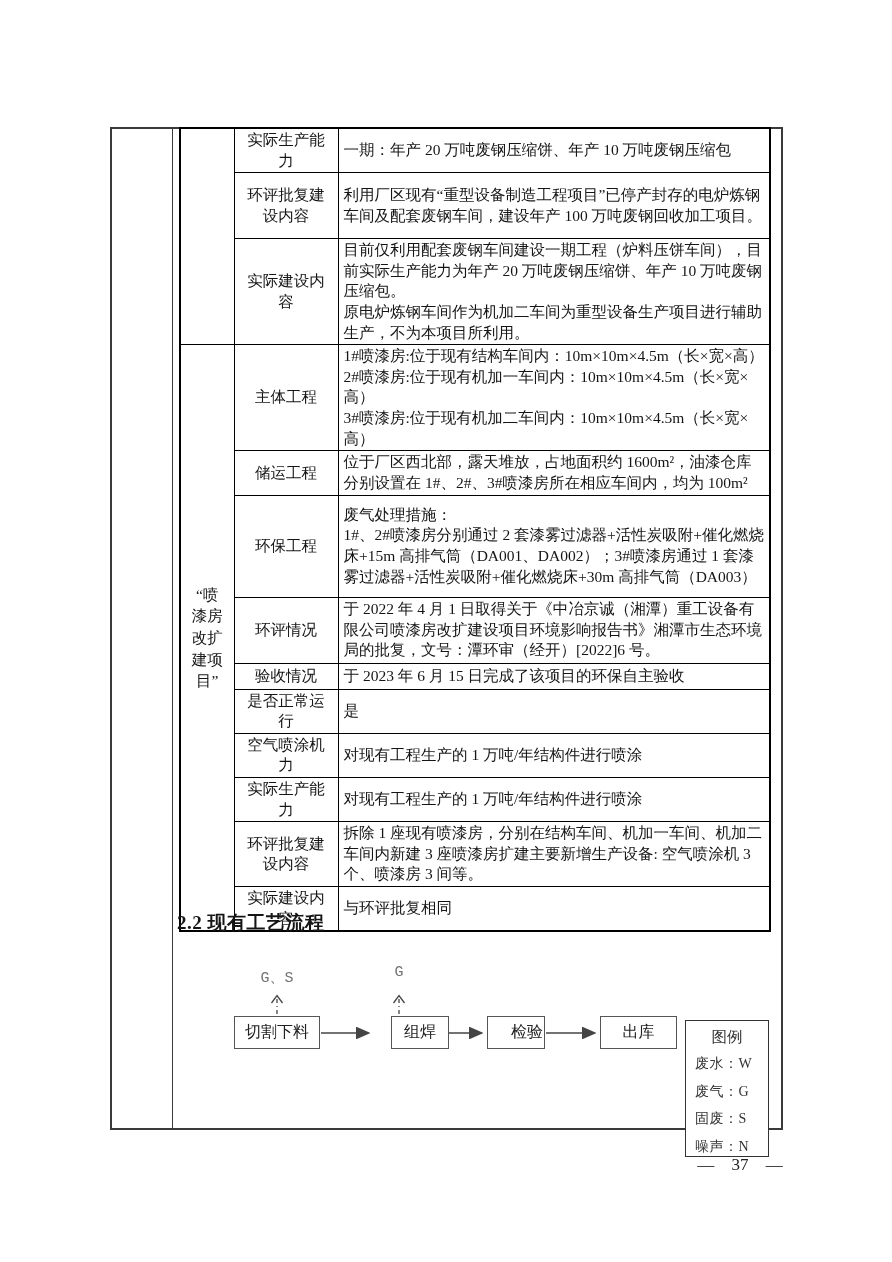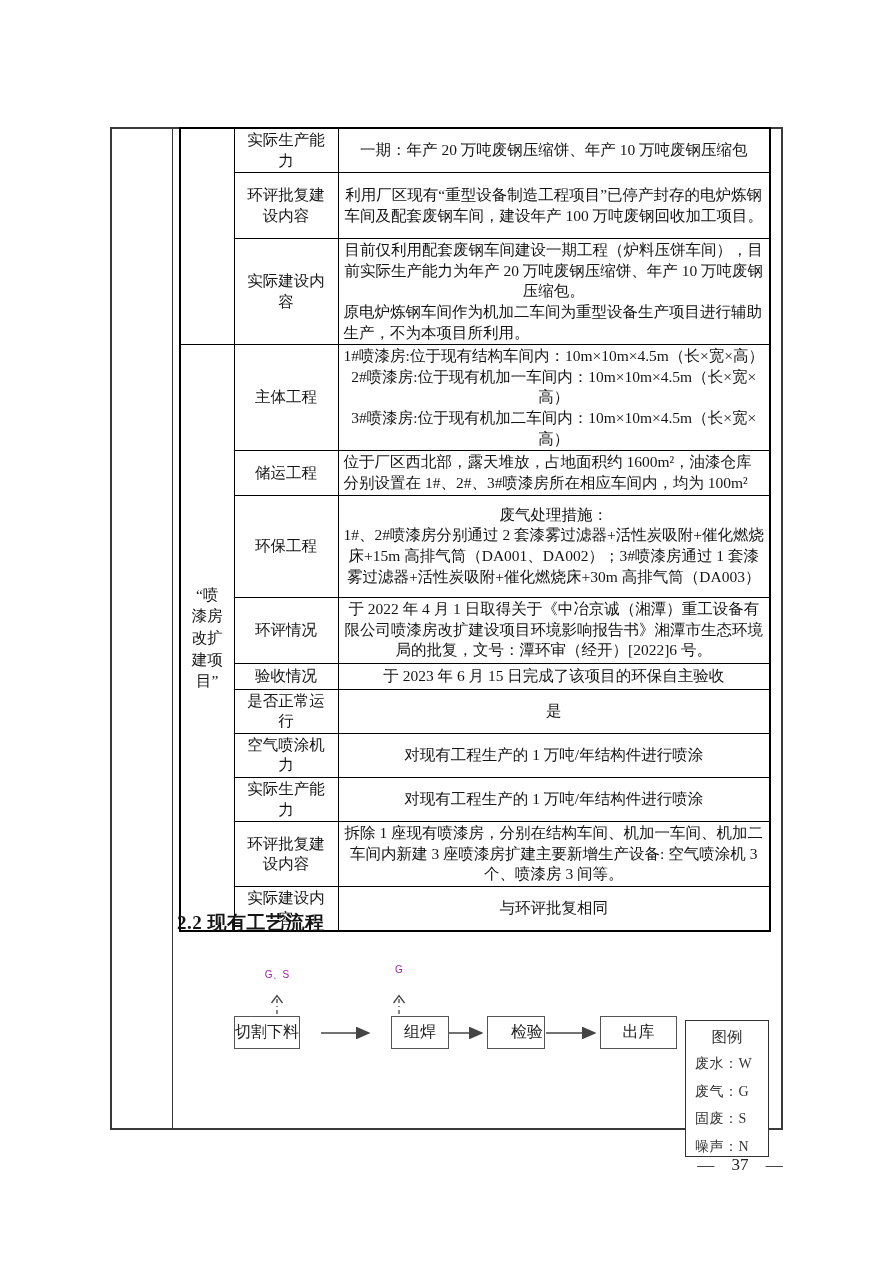--- a/index.html
+++ b/index.html
@@ -23,39 +23,39 @@
   #main-table td{
     border:1px solid #000;vertical-align:middle;
     padding:1px 5px;overflow:hidden;
   }
   #main-table td.grp{
     text-align:center;white-space:pre-line;padding:1px 2px;line-height:1.4;
   }
   #main-table td.lbl{
     text-align:center;white-space:pre-line;padding:1px 2px;
   }
-  .ctr{text-align:center;}
+  .ctr{}
   .lft{text-align:left;}
   .pre{white-space:pre-line;}
 
   
   #section-heading{
     position:absolute;left:177px;top:910px;
     font-weight:bold;font-size:19px;letter-spacing:0.5px;
   }
 
   
   .fbox{
     position:absolute;height:33px;border:1.3px solid #555;background:#fff;
     display:flex;align-items:center;justify-content:center;
     font-size:16px;color:#222;box-sizing:border-box;
   }
   .emit-label{
-    position:absolute;font-size:10px;color:#a21caf;text-align:center;
-    font-family:Liberation Sans, sans-serif;
+    position:absolute;font-size:15px;color:#737373;text-align:center;
+    font-family:Liberation Mono, monospace;
   }
   #flow-svg{position:absolute;left:0;top:0;pointer-events:none;}
 
   
   #legend{
     position:absolute;left:685px;top:1020px;width:84px;height:137px;
     border:1.5px solid #333;box-sizing:border-box;background:#fff;
   }
   #legend .legend-title{
     text-align:center;font-size:15.5px;margin-top:6px;margin-bottom:7px;color:#333;
@@ -180,21 +180,21 @@
       <line x1="277" y1="1014" x2="277" y2="999" stroke-dasharray="4 3 1 3"></line>
       <polyline points="271.5,1003 277,995.5 282.5,1003"></polyline>
       <line x1="399" y1="1014" x2="399" y2="999" stroke-dasharray="4 3 1 3"></line>
       <polyline points="393.5,1003 399,995.5 404.5,1003"></polyline>
     </g>
   </svg>
 
   <div class="emit-label" style="left:242px;top:968px;width:70px;">G、S</div>
   <div class="emit-label" style="left:385px;top:964px;width:28px;">G</div>
 
-  <div class="fbox" style="left:234px;top:1016px;width:66px;">切割下料</div>
+  <div class="fbox" style="left:234px;top:1016px;width:86px;">切割下料</div>
   <div class="fbox" style="left:391px;top:1016px;width:58px;">组焊</div>
   <div class="fbox" style="left:487px;top:1016px;width:58px;padding-left:22px;">检验</div>
   <div class="fbox" style="left:600px;top:1016px;width:77px;">出库</div>
 
   <div id="legend">
     <div class="legend-title">图例</div>
     <div class="legend-item">废水：W</div>
     <div class="legend-item">废气：G</div>
     <div class="legend-item">固废：S</div>
     <div class="legend-item">噪声：N</div>

